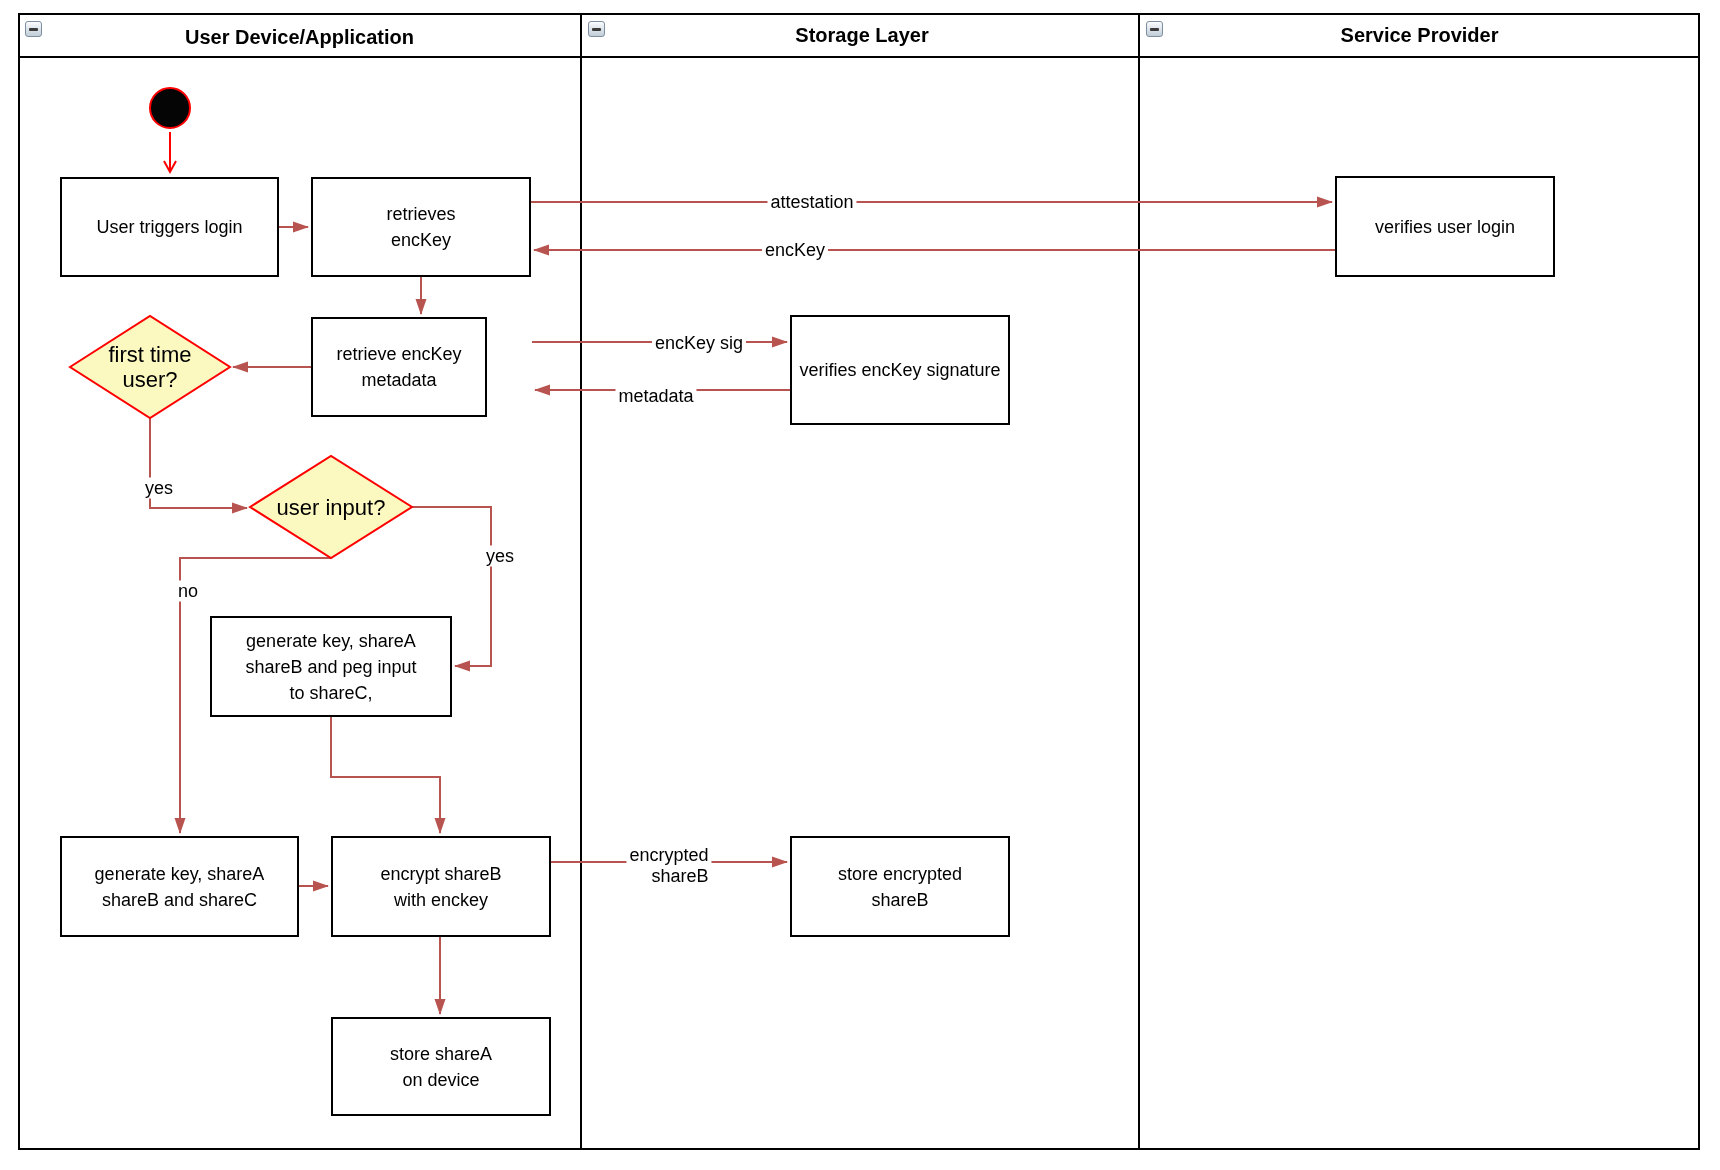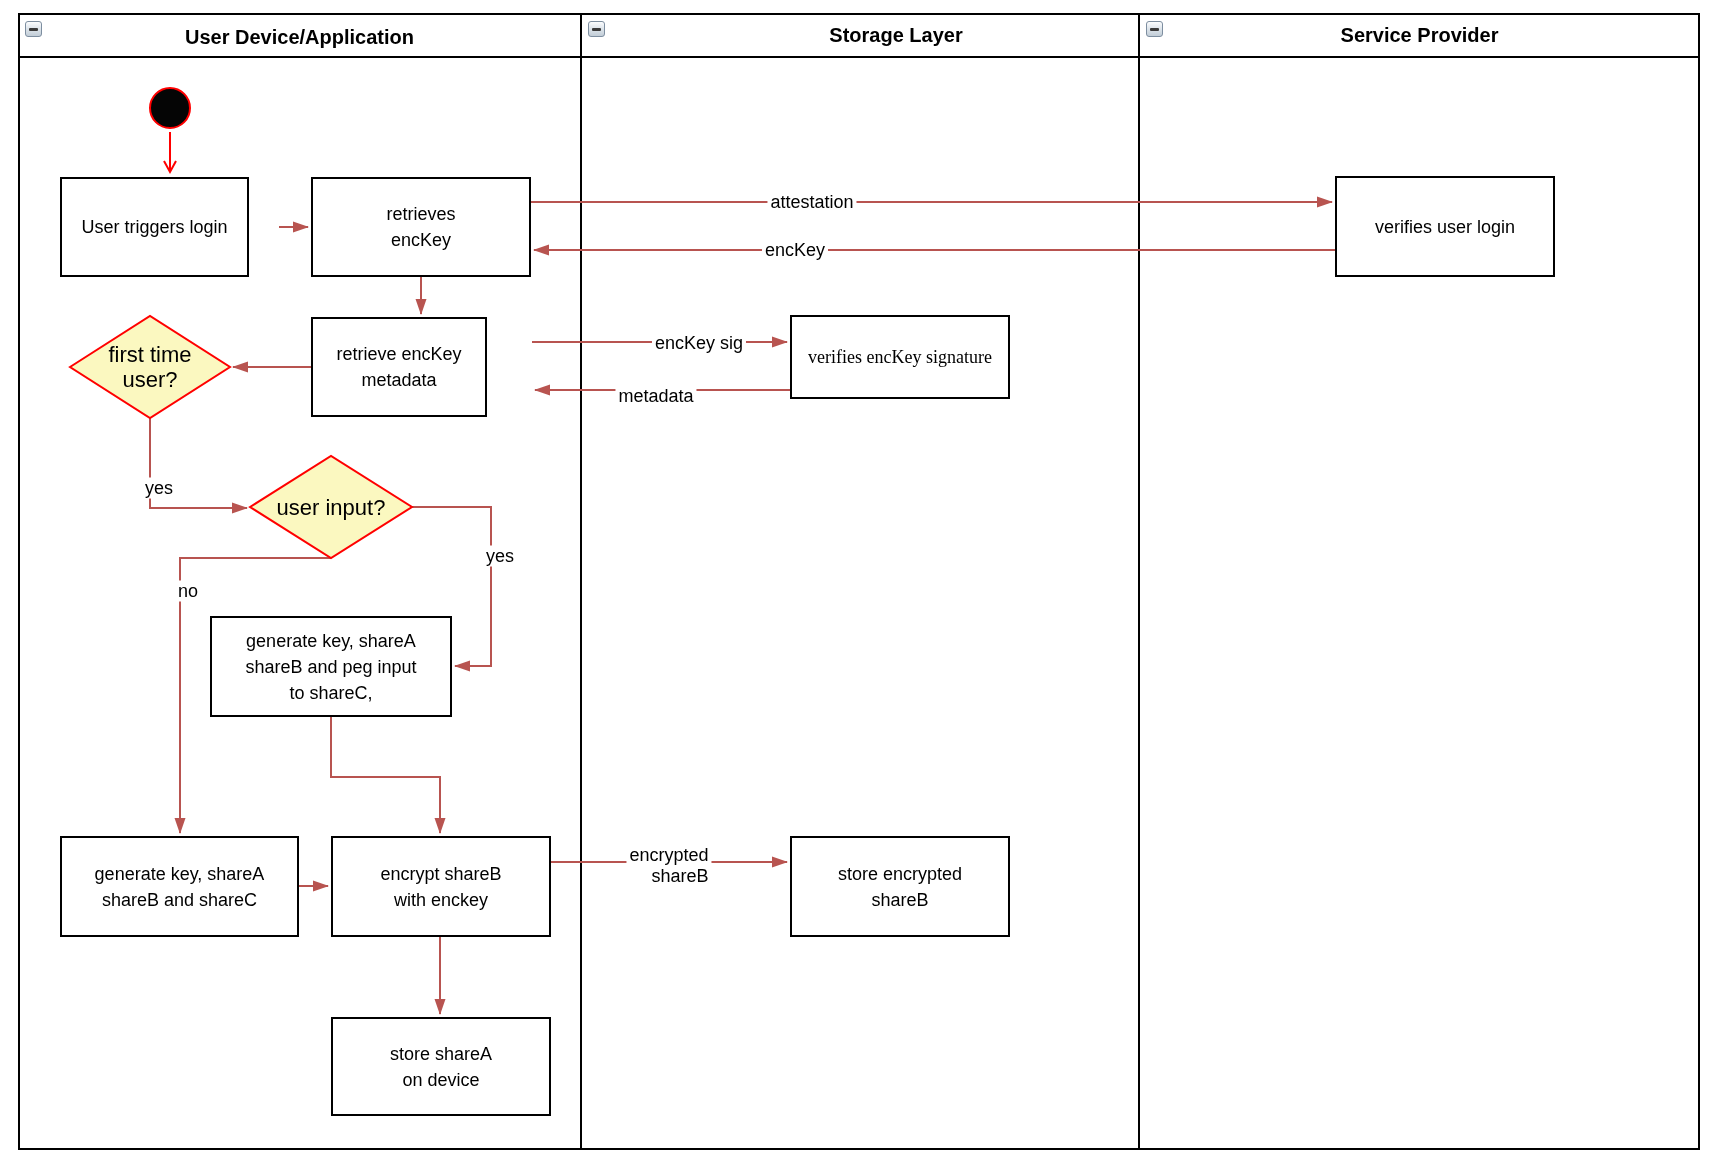--- a/index.html
+++ b/index.html
@@ -47,21 +47,21 @@
 </head>
 <body>
 
 <div id="stage">
   <div id="chrome">
       <div class="pool-frame" style="left: 18px; top: 13px; width: 1682px; height: 1137px;"></div>
       <div class="hline" style="left: 18px; top: 56px; width: 1682px;"></div>
       <div class="lane-title" style="left: 18px; top: 17px; width: 563px; height: 41px;">User Device/Application</div>
       <div class="collapse" style="left: 25px; top: 21px;"></div>
       <div class="vsep" style="left: 580px; top: 13px; height: 1137px;"></div>
-      <div class="lane-title" style="left: 611px; top: 15px; width: 570px; height: 41px;">Storage Layer</div>
+      <div class="lane-title" style="left: 577px; top: 15px; width: 570px; height: 41px;">Storage Layer</div>
       <div class="collapse" style="left: 588px; top: 21px;"></div>
       <div class="vsep" style="left: 1138px; top: 13px; height: 1137px;"></div>
       <div class="lane-title" style="left: 1139px; top: 15px; width: 561px; height: 41px; border-radius: 9px;">Service Provider</div>
       <div class="collapse" style="left: 1146px; top: 21px;"></div>
     </div>
   <svg id="edge-layer" width="1720" height="1170" viewBox="0 0 1720 1170">
     <defs>
       <marker id="mh" markerUnits="userSpaceOnUse" markerWidth="18" markerHeight="14" refX="16" refY="6.5" orient="auto">
         <path d="M1,1 L17,6.5 L1,12 Z" fill="#b85450"></path>
       </marker>
@@ -86,27 +86,27 @@
         <path d="M 790 390 L 535 390" fill="none" stroke="#b85450" stroke-width="2" marker-end="url(#mh)"></path>
         <path d="M 551 862 L 787 862" fill="none" stroke="#b85450" stroke-width="2" marker-end="url(#mh)"></path>
       </g>
     <g id="decision-shapes">
         <polygon points="70,367 150,316 230,367 150,418" fill="#fbf8c0" stroke="#ff0000" stroke-width="2"></polygon>
         <polygon points="250,507 331,456 412,507 331,558" fill="#fbf8c0" stroke="#ff0000" stroke-width="2"></polygon>
       </g>
   </svg>
   <div id="nodes">
       <div class="start-node" style="left: 149px; top: 87px; width: 42px; height: 42px;"></div>
-      <div class="node" style="left: 60px; top: 177px; width: 189px; height: 100px; text-align: center;">User triggers login</div>
+      <div class="node" style="left: 60px; top: 177px; width: 219px; height: 100px; text-align: center;">User triggers login</div>
       <div class="node" style="left: 311px; top: 177px; width: 220px; height: 100px;">retrieves
 encKey</div>
       <div class="node" style="left: 1335px; top: 176px; width: 220px; height: 101px;">verifies user login</div>
       <div class="node" style="left: 311px; top: 317px; width: 176px; height: 100px;">retrieve encKey
 metadata</div>
-      <div class="node nowrap" style="left: 790px; top: 315px; width: 220px; height: 84px; font-family: Liberation Serif, serif;">verifies encKey signature</div>
+      <div class="node nowrap" style="left: 790px; top: 315px; width: 220px; height: 110px;">verifies encKey signature</div>
       <div class="node" style="left: 210px; top: 616px; width: 242px; height: 101px;">generate key, shareA
 shareB and peg input
 to shareC,</div>
       <div class="node" style="left: 60px; top: 836px; width: 239px; height: 101px;">generate key, shareA
 shareB and shareC</div>
       <div class="node" style="left: 331px; top: 836px; width: 220px; height: 101px;">encrypt shareB
 with enckey</div>
       <div class="node" style="left: 790px; top: 836px; width: 220px; height: 101px;">store encrypted
 shareB</div>
       <div class="node" style="left: 331px; top: 1017px; width: 220px; height: 99px;">store shareA

